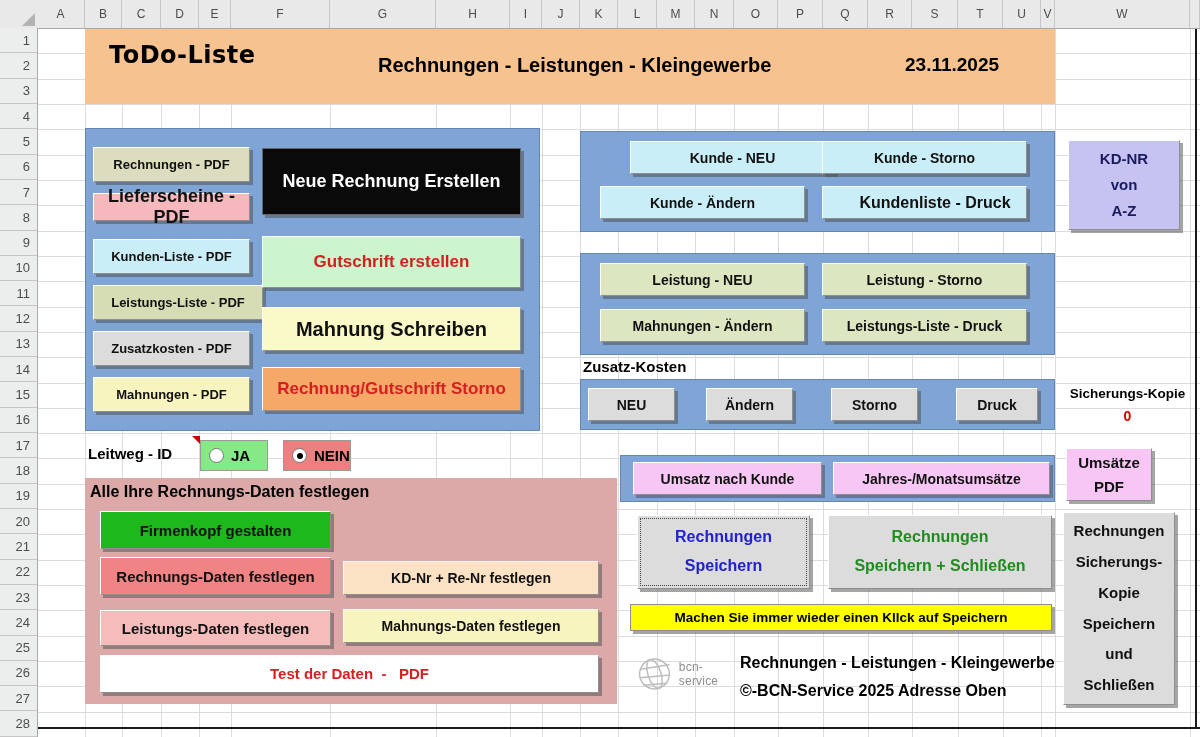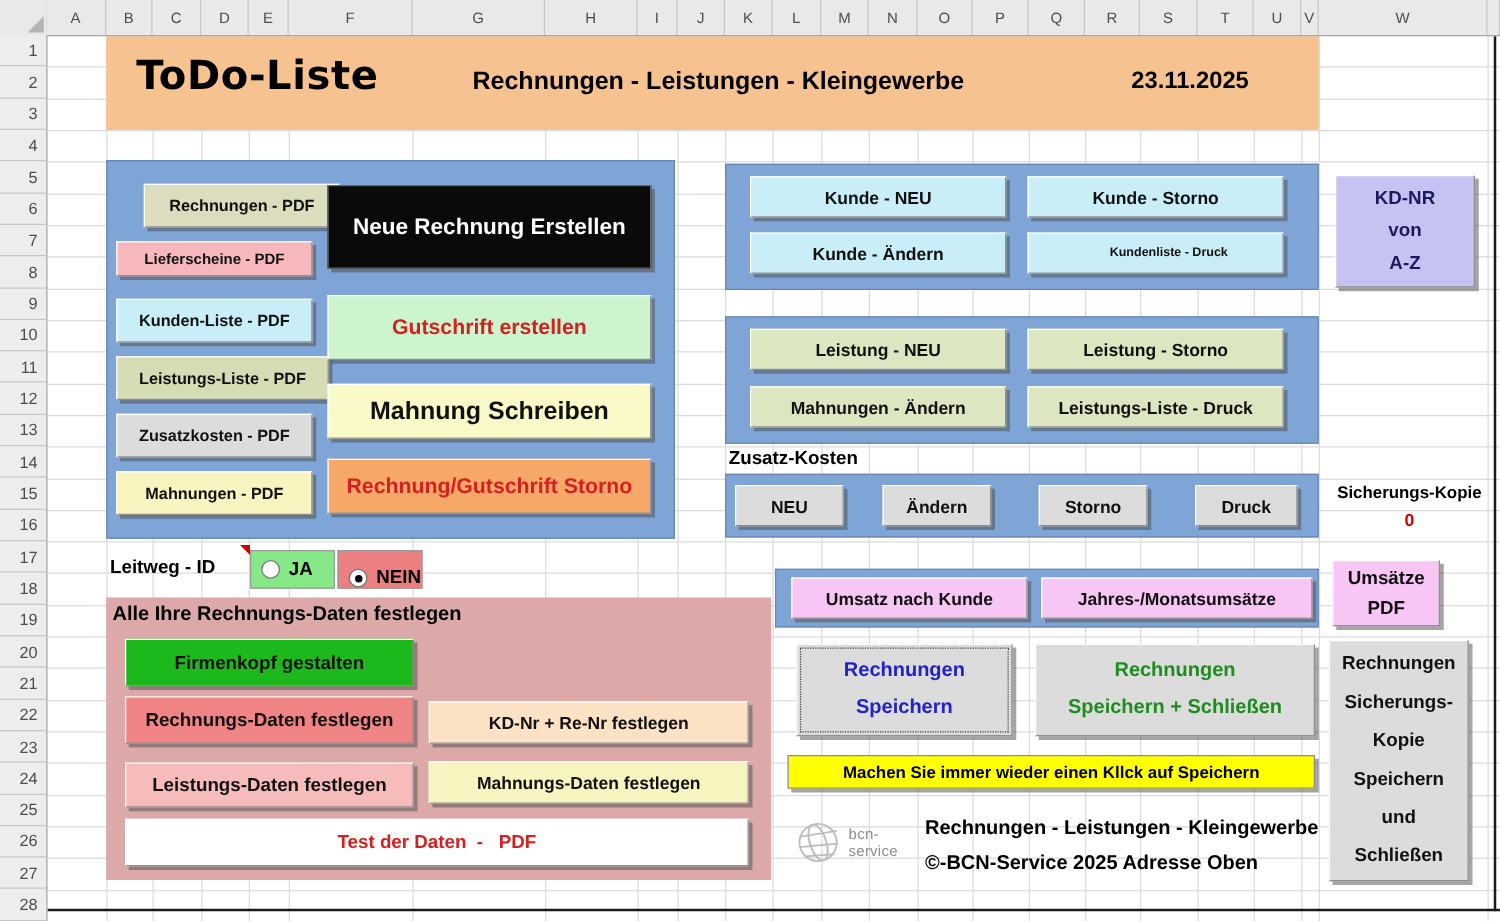--- a/index.html
+++ b/index.html
@@ -30,21 +30,21 @@
        font-weight:bold;color:#111;cursor:default;
        border-top:1px solid #ffffff;border-left:1px solid #ffffff;
        border-right:1px solid #8f8f8f;border-bottom:1px solid #8f8f8f;
        box-shadow:3px 3px 0 rgba(75,75,75,.5);}
   .multiline{white-space:pre-wrap;line-height:1.75;}
   .lbl{position:absolute;z-index:4;font-weight:bold;color:#000;}
 
   
   #banner{position:absolute;left:85px;top:28px;width:970px;height:76px;
           background:var(--banner_bg,#F6C28F);z-index:2;}
-  #banner .t{position:absolute;left:24px;top:13px;font-size:32px;font-weight:800;
+  #banner .t{position:absolute;left:24px;top:13px;font-size:24px;font-weight:800;
           font-family:"DejaVu Sans",sans-serif;letter-spacing:.5px;}
   #banner .s{position:absolute;left:293px;top:26px;font-size:20px;font-weight:bold;}
   #banner .d{position:absolute;left:820px;top:26px;font-size:19px;font-weight:bold;}
 
   
   .c-beige{background:var(--btn_beige);} .c-pink{background:var(--btn_pink);}
   .c-cyan{background:var(--btn_cyan);}   .c-olive{background:var(--btn_olive);}
   .c-gray{background:var(--btn_gray);}   .c-payel{background:var(--btn_paleyellow);}
   .c-black{background:var(--btn_black);color:#fff;border-color:#666;}
   .c-glight{background:var(--btn_green_light);color:var(--red_text);}
@@ -212,37 +212,37 @@
   <div id="pb-h"></div>
 
   <div id="banner">
     <div class="t">ToDo-Liste</div>
     <div class="s">Rechnungen - Leistungen - Kleingewerbe</div>
     <div class="d">23.11.2025</div>
   </div>
 
   <div class="panel" style="left:85px;top:128px;width:455px;height:303px;"></div>
 
-  <div class="btn c-beige" style="left:93px;top:147px;width:157px;height:35px;font-size:13px;margin-left:22px;">Rechnungen - PDF</div>
-  <div class="btn c-pink" style="left:93px;top:193px;width:157px;height:28px;font-size:12px;">Lieferscheine - PDF</div>
+  <div class="btn c-beige" style="left:93px;top:147px;width:157px;height:35px;font-size:13px;">Rechnungen - PDF</div>
+  <div class="btn c-pink" style="left:93px;top:193px;width:157px;height:28px;font-size:18px;">Lieferscheine - PDF</div>
   <div class="btn c-cyan" style="left:93px;top:239px;width:157px;height:35px;font-size:13px;">Kunden-Liste - PDF</div>
   <div class="btn c-olive" style="left:93px;top:285px;width:170px;height:35px;font-size:13px;">Leistungs-Liste - PDF</div>
   <div class="btn c-gray" style="left:93px;top:331px;width:157px;height:35px;font-size:13px;">Zusatzkosten - PDF</div>
   <div class="btn c-payel" style="left:93px;top:377px;width:157px;height:35px;font-size:13px;">Mahnungen - PDF</div>
 
   <div class="btn c-black" style="left:262px;top:148px;width:259px;height:67px;font-size:18px;">Neue Rechnung Erstellen</div>
   <div class="btn c-glight" style="left:262px;top:236px;width:259px;height:52px;font-size:17px;">Gutschrift erstellen</div>
   <div class="btn c-ylight" style="left:262px;top:307px;width:259px;height:44px;font-size:20px;">Mahnung Schreiben</div>
   <div class="btn c-orange" style="left:262px;top:367px;width:259px;height:44px;font-size:17px;">Rechnung/Gutschrift Storno</div>
 
   <div class="panel" style="left:580px;top:131px;width:475px;height:101px;"></div>
-  <div class="btn c-cyan" style="left:600px;top:141px;width:205px;height:33px;font-size:14px;">Kunde - NEU</div>
+  <div class="btn c-cyan" style="left:630px;top:141px;width:205px;height:33px;font-size:14px;">Kunde - NEU</div>
   <div class="btn c-cyan" style="left:822px;top:141px;width:205px;height:33px;font-size:14px;">Kunde - Storno</div>
   <div class="btn c-cyan" style="left:600px;top:186px;width:205px;height:33px;font-size:14px;">Kunde - Ändern</div>
-  <div class="btn c-cyan" style="left:822px;top:186px;width:205px;height:33px;font-size:10px;padding-left:21px;">Kundenliste - Druck</div>
+  <div class="btn c-cyan" style="left:822px;top:186px;width:205px;height:33px;font-size:16px;padding-left:21px;">Kundenliste - Druck</div>
 
   <div class="btn c-lav multiline" style="left:1068px;top:140px;width:112px;height:90px;font-size:15px;">KD-NR
 von
 A-Z</div>
 
   <div class="panel" style="left:580px;top:253px;width:475px;height:102px;"></div>
   <div class="btn c-pgreen" style="left:600px;top:263px;width:205px;height:33px;font-size:14px;">Leistung - NEU</div>
   <div class="btn c-pgreen" style="left:822px;top:263px;width:205px;height:33px;font-size:14px;">Leistung - Storno</div>
   <div class="btn c-pgreen" style="left:600px;top:309px;width:205px;height:33px;font-size:14px;">Mahnungen - Ändern</div>
   <div class="btn c-pgreen" style="left:822px;top:309px;width:205px;height:33px;font-size:14px;">Leistungs-Liste - Druck</div>
@@ -256,21 +256,21 @@
 
   <div class="lbl" style="left:1055px;top:386px;width:145px;text-align:center;font-size:13.5px;">Sicherungs-Kopie</div>
   <div class="lbl" style="left:1055px;top:408px;width:145px;text-align:center;font-size:14px;color:#D40000;">0</div>
 
   <div class="lbl" style="left:88px;top:445px;font-size:15px;">Leitweg - ID</div>
   <div id="comment-tri"></div>
   <div class="radio-btn" style="left:200px;top:440px;width:68px;background:var(--ja_green,#86E886);">
     <span class="rdot"></span>
     <span>JA</span>
   </div>
-  <div class="radio-btn" style="left:270px;top:440px;width:68px;background:var(--nein_red,#EC8080);align-items:flex-end;">
+  <div class="radio-btn" style="left:283px;top:440px;width:68px;background:var(--nein_red,#EC8080);">
     <span class="rdot checked"></span>
     <span>NEIN</span>
   </div>
 
   <div class="panel" style="left:620px;top:455px;width:435px;height:47px;"></div>
   <div class="btn c-pinkb" style="left:633px;top:462px;width:189px;height:33px;font-size:14px;">Umsatz nach Kunde</div>
   <div class="btn c-pinkb" style="left:833px;top:462px;width:217px;height:33px;font-size:14px;">Jahres-/Monatsumsätze</div>
   <div class="btn c-pinkb multiline" style="left:1066px;top:448px;width:86px;height:53px;font-size:15px;line-height:1.6;">Umsätze
 PDF</div>
 

